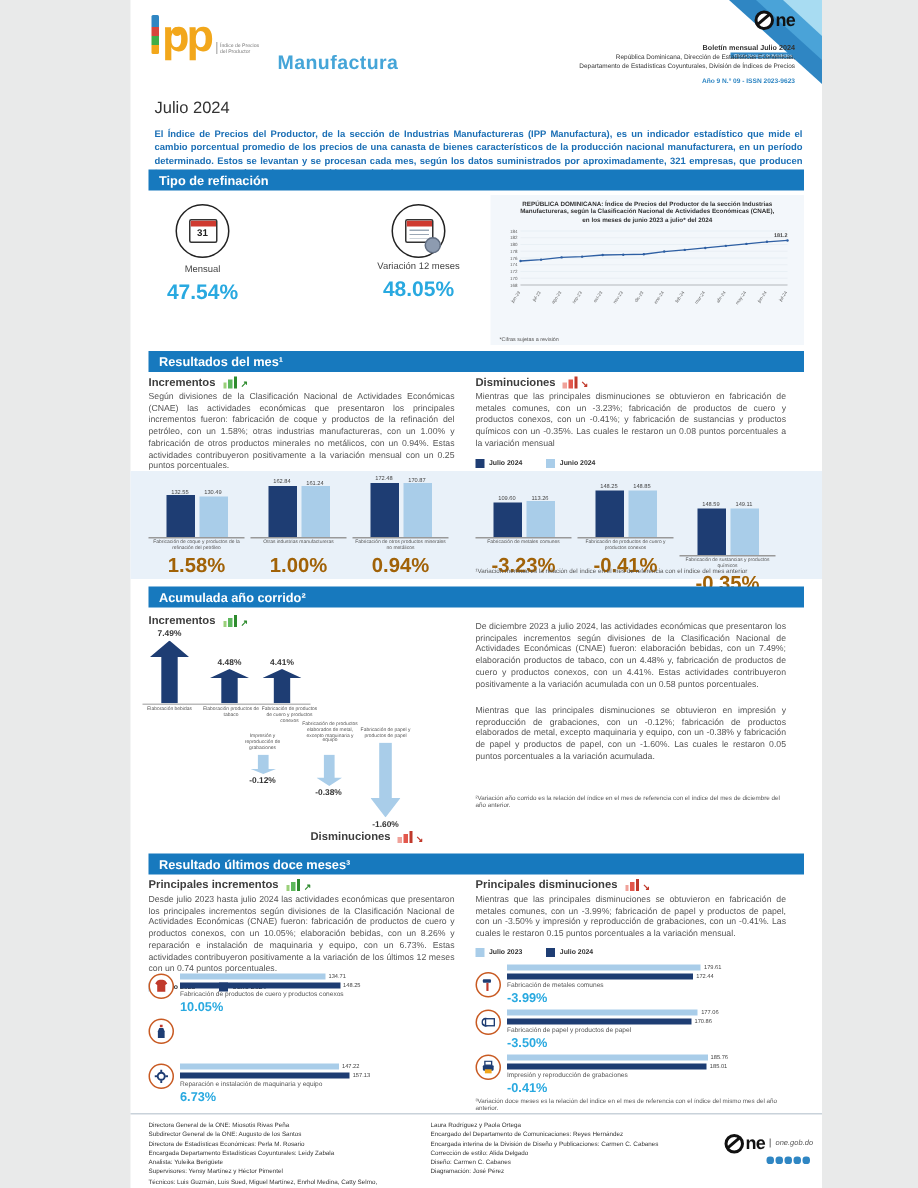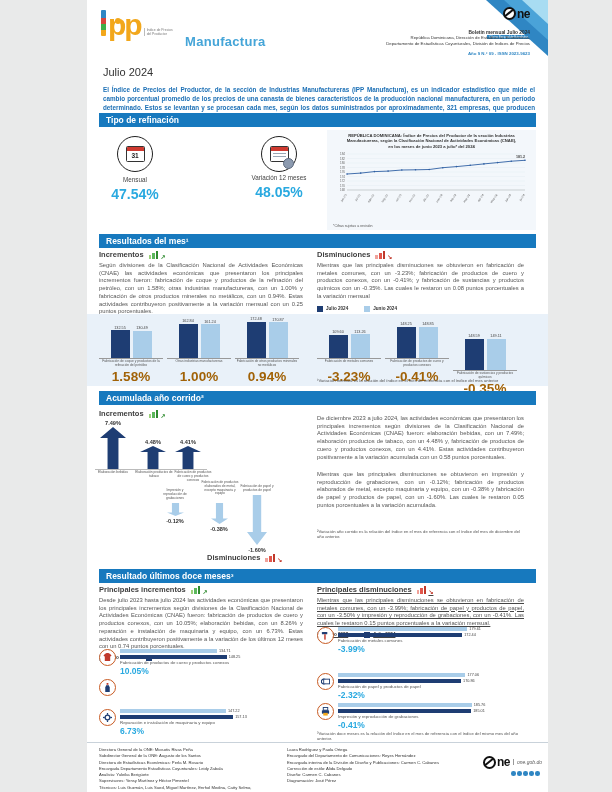--- a/index.html
+++ b/index.html
@@ -487,21 +487,21 @@
             </div>
           <div class="hline">
               <div class="hbar dark" style="width: 113.134px;"></div>
               <span class="hval">157.13</span>
             </div>
           <div class="rcat">Reparación e instalación de maquinaria y equipo</div>
           <div class="rpct">6.73%</div>
         </div>
       </div>
 
-      <div class="abs" style="left:230px;top:0;width:207px;text-decoration:underline;">
+      <div class="abs" style="left:230px;top:0;width:207px;">
         <div class="colhead">
             <span>Principales disminuciones</span>
           <span class="mini">
               <b style="height:4px;background:#f0a29a;"></b>
               <b style="height:6px;background:#e2574c;"></b>
               <b style="height:8px;background:#c0392b;"></b>
               <span class="arr" style="color:#c0392b;">↘</span>
             </span>
         </div>
         <p class="p-body" style="margin-top:3px;">Mientras que las principales disminuciones se obtuvieron en fabricación de metales comunes, con un -3.99%; fabricación de papel y productos de papel, con un -3.50% y impresión y reproducción de grabaciones, con un -0.41%. Las cuales le restaron 0.15 puntos porcentuales a la variación mensual.</p>
@@ -510,21 +510,21 @@
               <span class="sw light"></span>
               <span>Julio 2023</span>
             </span>
           <span class="it">
               <span class="sw dark"></span>
               <span>Julio 2024</span>
             </span>
         </div>
       </div>
 
-      <div class="hrow" style="left:230px;top:42px;">
+      <div class="hrow" style="left:230px;top:58px;align-items:center;">
         <div class="ric">
             <svg width="9" height="9" viewBox="0 0 10 10">
               <rect x="1" y="1" width="6" height="2.6" rx="0.6" fill="#1e3d73"></rect>
               <rect x="3.6" y="3.6" width="1.6" height="6" fill="#c0392b"></rect>
             </svg>
           </div>
         <div class="rbars">
           <div class="hline">
               <div class="hbar light" style="width: 129.319px;"></div>
               <span class="hval">179.61</span>
@@ -547,21 +547,21 @@
         <div class="rbars">
           <div class="hline">
               <div class="hbar light" style="width: 127.483px;"></div>
               <span class="hval">177.06</span>
             </div>
           <div class="hline">
               <div class="hbar dark" style="width: 123.019px;"></div>
               <span class="hval">170.86</span>
             </div>
           <div class="rcat">Fabricación de papel y productos de papel</div>
-          <div class="rpct">-2.32%</div>
+          <div class="rpct">-3.50%</div>
         </div>
       </div>
       <div class="hrow" style="left:230px;top:118px;">
         <div class="ric">
             <svg width="9" height="9" viewBox="0 0 10 10">
               <rect x="2.5" y="0.5" width="5" height="3" fill="#ffffff" stroke="#1e3d73" stroke-width="1"></rect>
               <rect x="1" y="3.5" width="8" height="4" rx="0.8" fill="#1e3d73"></rect>
               <rect x="2.5" y="6.5" width="5" height="3" fill="#f2a71b"></rect>
             </svg>
           </div>

